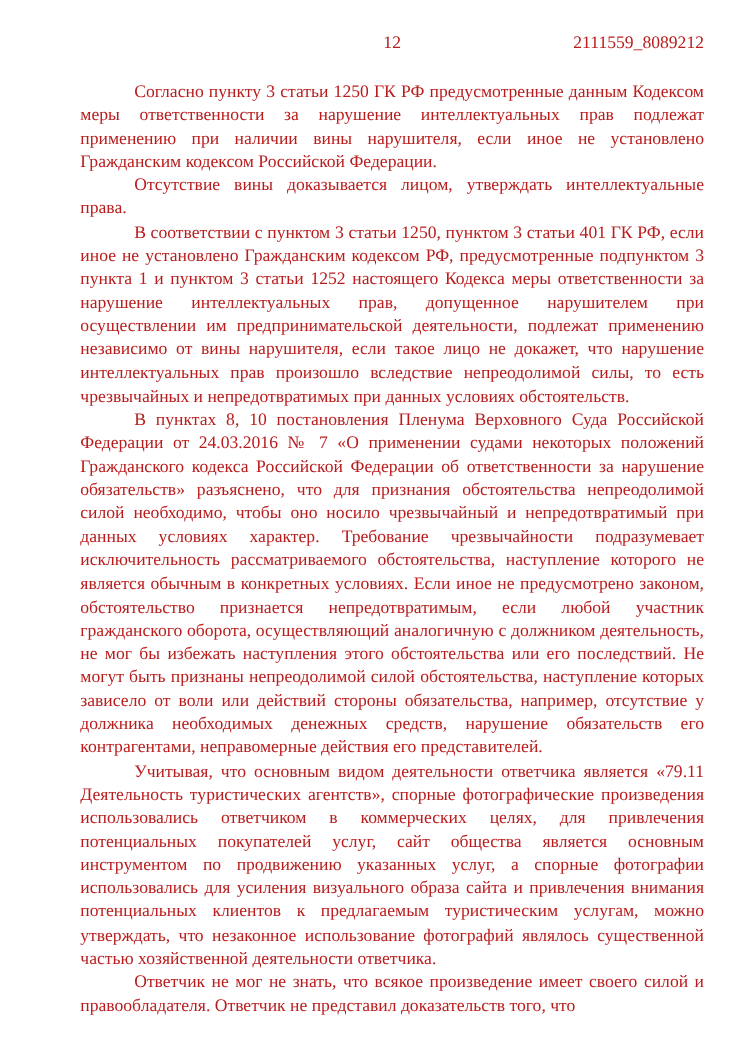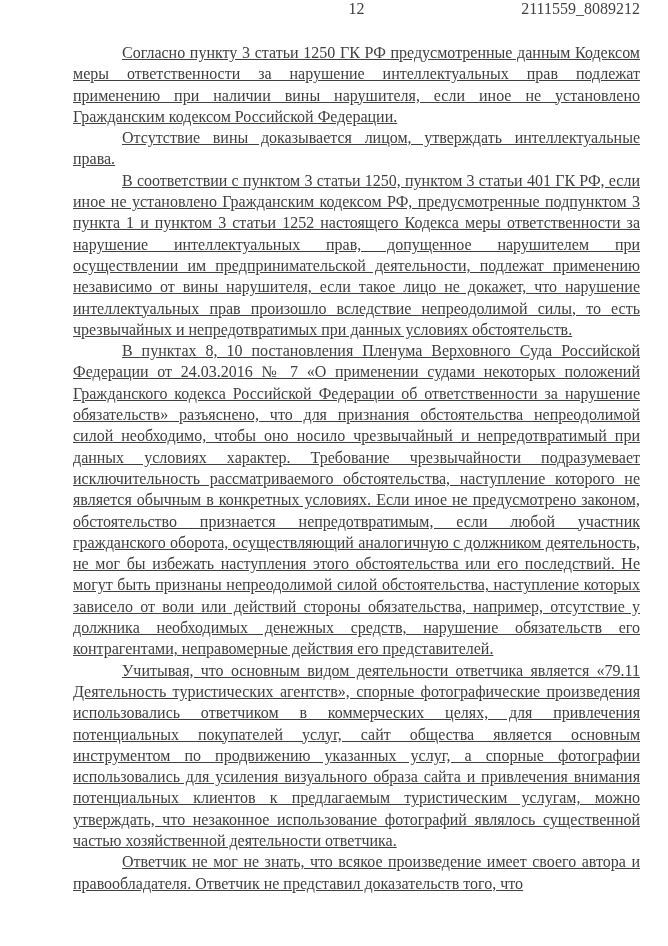--- a/index.html
+++ b/index.html
@@ -5,24 +5,25 @@
   html, body {
     margin: 0;
     padding: 0;
     background: #ffffff;
   }
   .page {
     position: relative;
     width: 668px;
     height: 946px;
     background: #ffffff;
-    color: #404040;
+    color: #b91c1c;
     font-family: "Liberation Serif", "DejaVu Serif", serif;
     overflow: hidden;
     box-sizing: border-box;
+    padding-top: 31px;
   }
   .page-header {
     position: relative;
     margin-left: 73px;
     margin-right: 28px;
     height: 18px;
     font-size: 16px;
     line-height: 18px;
   }
   .page-number {
@@ -44,32 +45,31 @@
     font-size: 16px;
     line-height: 21.3px;
     text-align: justify;
   }
   .content p {
     margin: 0;
     padding: 0;
     text-indent: 49px;
     text-align: justify;
     text-align-last: left;
-    text-decoration: underline;
   }
 </style>
 </head>
 <body>
 
 <div class="page">
   <div class="page-header">
     <span class="page-number">12</span>
     <span class="document-id">2111559_8089212</span>
   </div>
   <div class="content">
     <p>Согласно пункту 3 статьи 1250 ГК РФ предусмотренные данным Кодексом меры ответственности за нарушение интеллектуальных прав подлежат применению при наличии вины нарушителя, если иное не установлено Гражданским кодексом Российской Федерации.</p>
     <p>Отсутствие вины доказывается лицом, утверждать интеллектуальные права.</p>
     <p>В соответствии с пунктом 3 статьи 1250, пунктом 3 статьи 401 ГК РФ, если иное не установлено Гражданским кодексом РФ, предусмотренные подпунктом 3 пункта 1 и пунктом 3 статьи 1252 настоящего Кодекса меры ответственности за нарушение интеллектуальных прав, допущенное нарушителем при осуществлении им предпринимательской деятельности, подлежат применению независимо от вины нарушителя, если такое лицо не докажет, что нарушение интеллектуальных прав произошло вследствие непреодолимой силы, то есть чрезвычайных и непредотвратимых при данных условиях обстоятельств.</p>
     <p>В пунктах 8, 10 постановления Пленума Верховного Суда Российской Федерации от 24.03.2016 № 7 «О применении судами некоторых положений Гражданского кодекса Российской Федерации об ответственности за нарушение обязательств» разъяснено, что для признания обстоятельства непреодолимой силой необходимо, чтобы оно носило чрезвычайный и непредотвратимый при данных условиях характер. Требование чрезвычайности подразумевает исключительность рассматриваемого обстоятельства, наступление которого не является обычным в конкретных условиях. Если иное не предусмотрено законом, обстоятельство признается непредотвратимым, если любой участник гражданского оборота, осуществляющий аналогичную с должником деятельность, не мог бы избежать наступления этого обстоятельства или его последствий. Не могут быть признаны непреодолимой силой  обстоятельства, наступление которых зависело от воли или действий стороны обязательства, например, отсутствие у должника необходимых денежных средств, нарушение обязательств его контрагентами, неправомерные действия его представителей.</p>
     <p>Учитывая, что основным видом деятельности ответчика является «79.11 Деятельность туристических агентств», спорные фотографические произведения использовались ответчиком в коммерческих целях, для привлечения потенциальных покупателей услуг, сайт общества является основным инструментом по продвижению указанных услуг, а спорные фотографии использовались для усиления визуального образа сайта и привлечения внимания потенциальных клиентов к предлагаемым туристическим услугам, можно утверждать, что незаконное использование фотографий являлось существенной частью хозяйственной деятельности ответчика.</p>
-    <p>Ответчик не мог не знать, что всякое произведение имеет своего автора и правообладателя. Ответчик не представил доказательств того, что</p>
+    <p>Ответчик не мог не знать, что всякое произведение имеет своего силой и правообладателя. Ответчик не представил доказательств того, что</p>
   </div>
 </div>
 
 </body></html>

